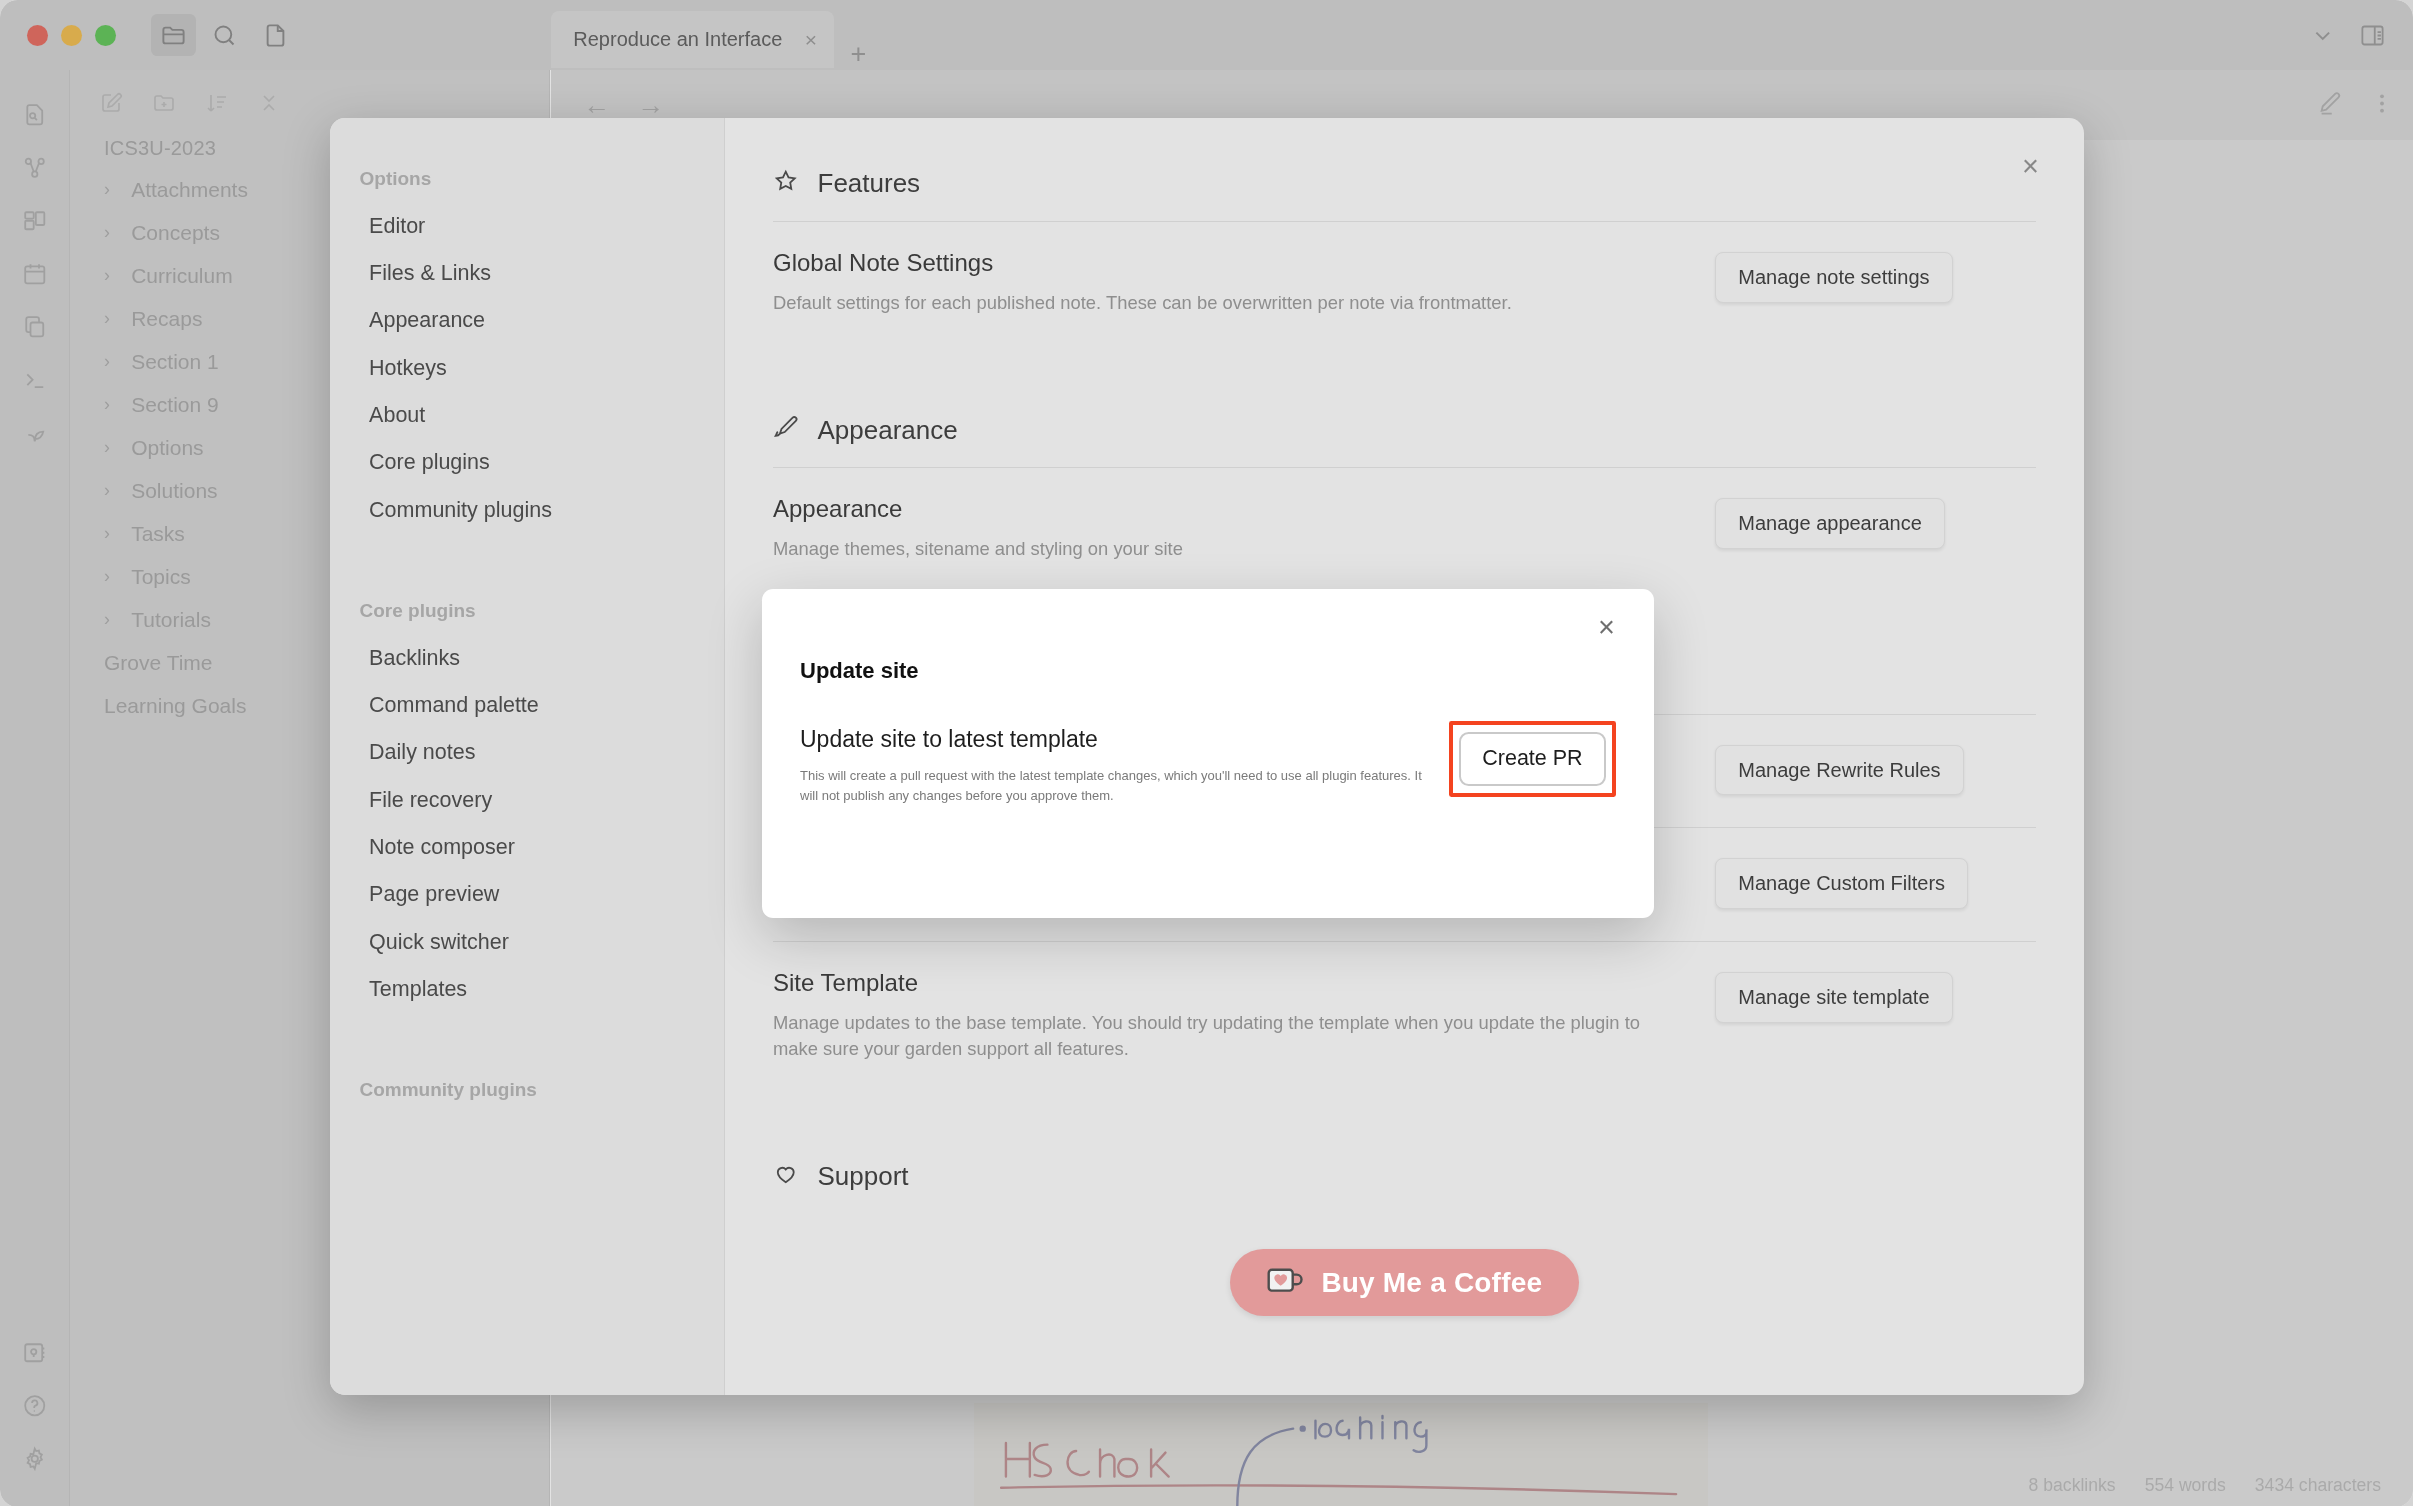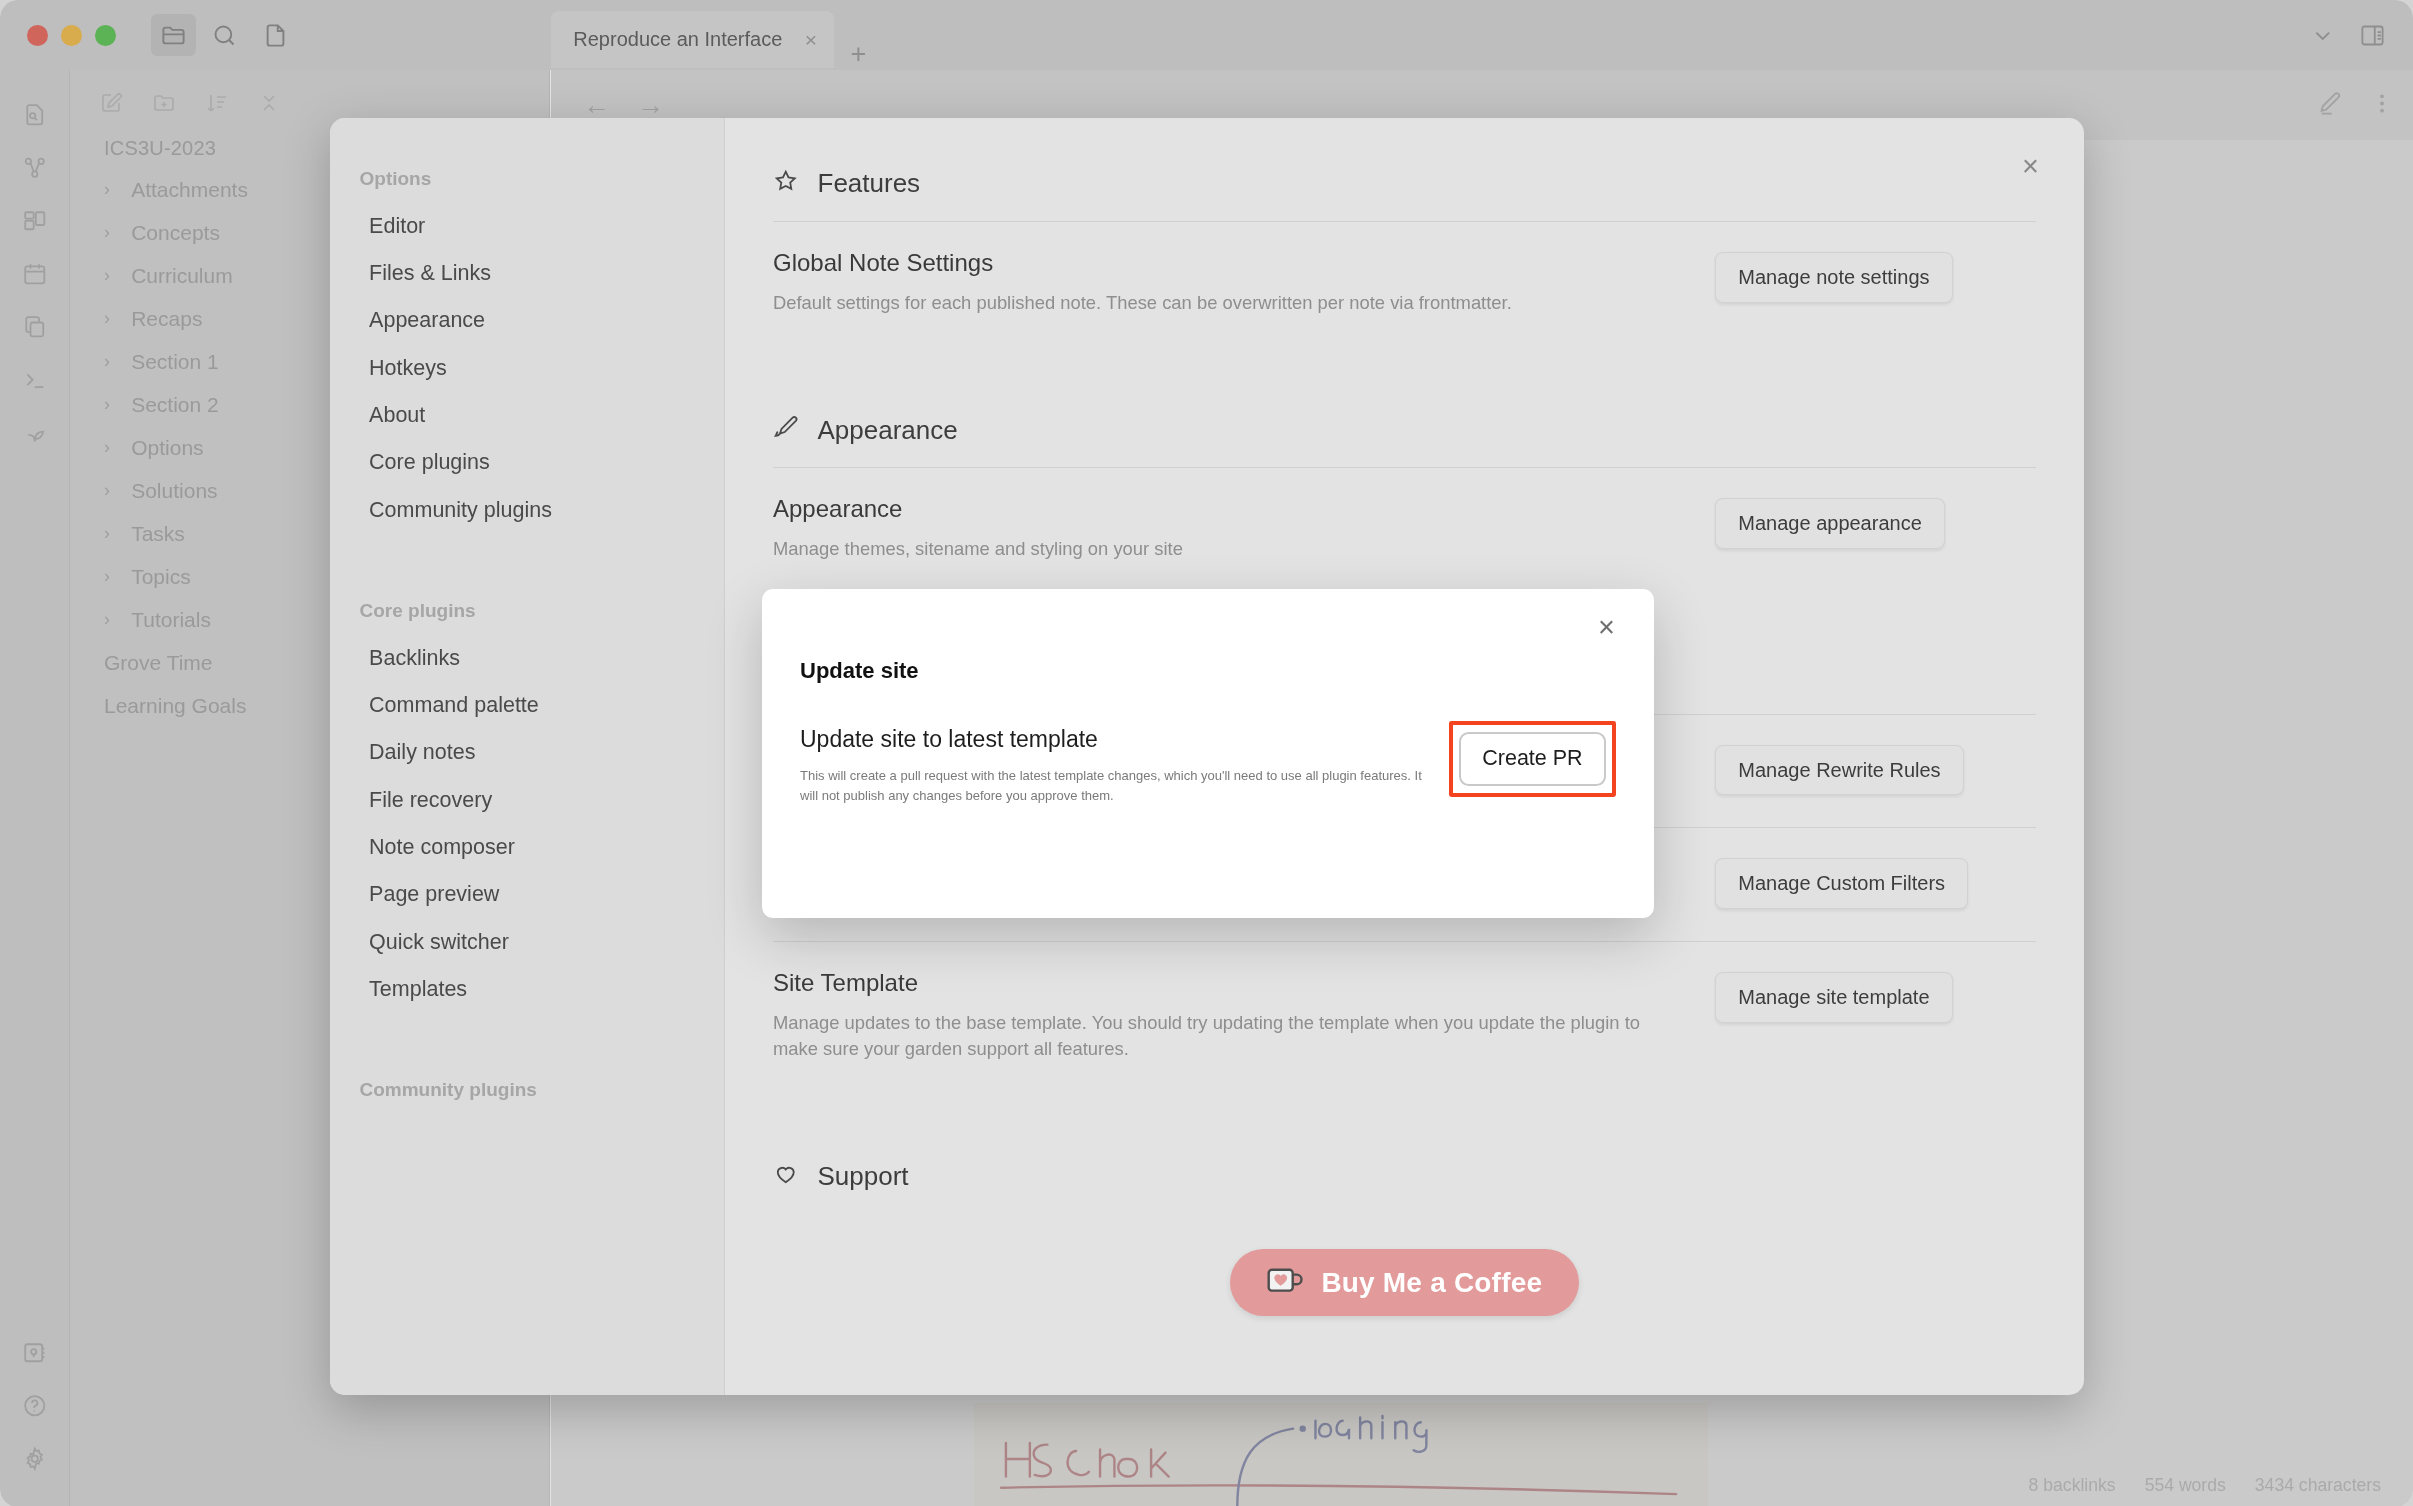--- a/index.html
+++ b/index.html
@@ -389,21 +389,21 @@
       <div class="fp-row">
         <span class="fp-arrow">›</span>
         <span class="fp-name">Recaps</span>
       </div>
       <div class="fp-row">
         <span class="fp-arrow">›</span>
         <span class="fp-name">Section 1</span>
       </div>
       <div class="fp-row">
         <span class="fp-arrow">›</span>
-        <span class="fp-name">Section 2</span>
+        <span class="fp-name">Section 9</span>
       </div>
       <div class="fp-row">
         <span class="fp-arrow">›</span>
         <span class="fp-name">Options</span>
       </div>
       <div class="fp-row">
         <span class="fp-arrow">›</span>
         <span class="fp-name">Solutions</span>
       </div>
       <div class="fp-row">

